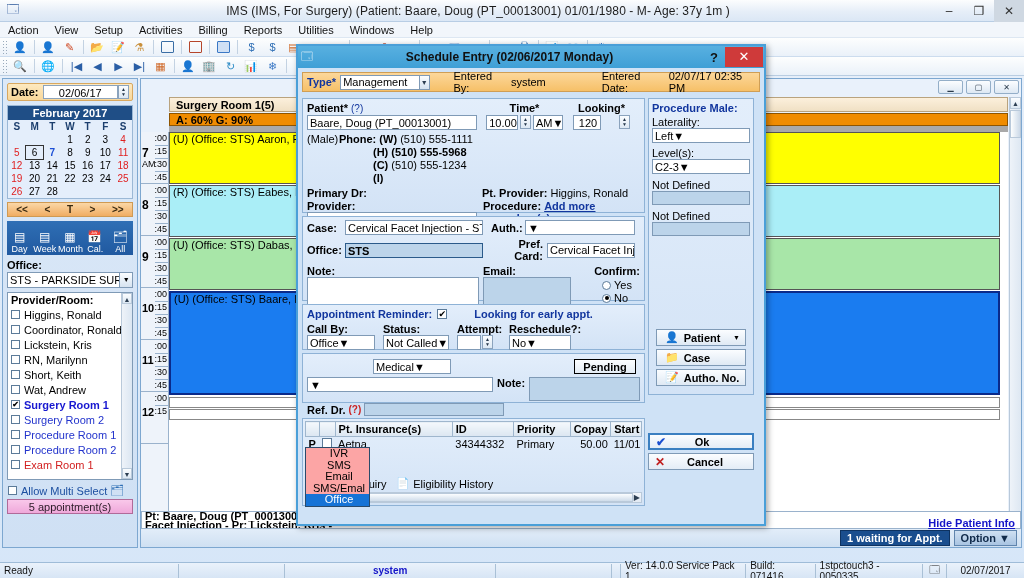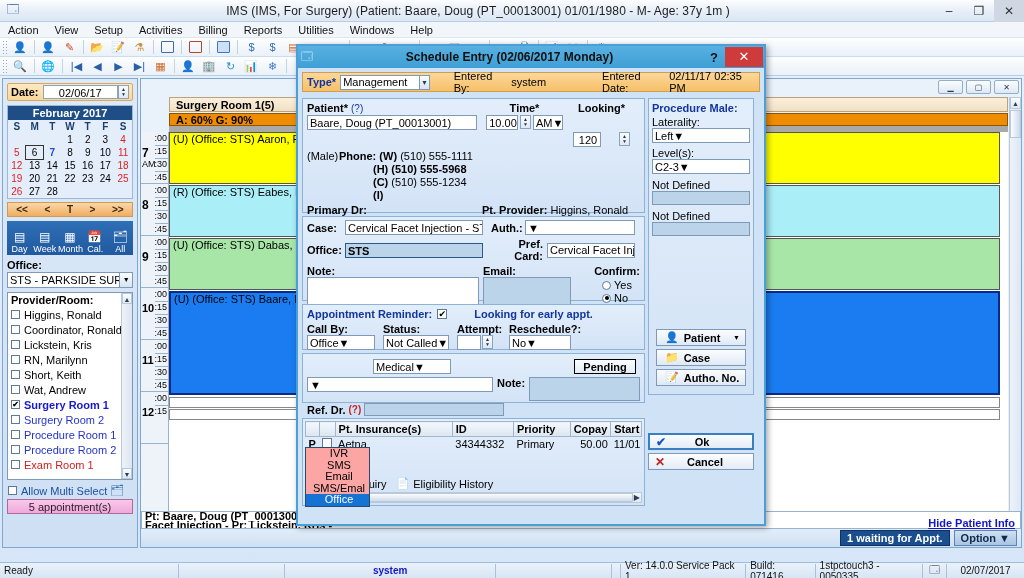--- a/index.html
+++ b/index.html
@@ -724,21 +724,21 @@
 
       <div class="typebar">
         <span class="lab">Type*</span>
         <span class="combo">
           <span>Pain Management (S</span>
           <span class="arw">▼</span>
         </span>
         <span class="meta" style="margin-left:20px">Entered By:</span>
         <span class="meta">system</span>
         <span class="meta" style="margin-left:52px">Entered Date:</span>
-        <span class="meta">02/11/17 02:35 PM</span>
+        <span class="meta">02/07/17 02:35 PM</span>
       </div>
 
       <div style="display:flex; gap:3px; margin-top:3px; align-items:flex-start;">
 
         <div style="width:343px; position:relative;">
 
           <div class="sec" style="padding:3px 4px 4px 4px; height:115px; position:relative;">
             <div style="display:flex;">
               <div style="width:175px;">
                 <div>
@@ -757,21 +757,21 @@
                         <span>▼</span>
                       </span>
                     <span class="cmb" style="width:30px">
                       <span>AM</span>
                       <span class="arw">▼</span>
                     </span>
                   </div>
                 </div>
                 <div>
                   <div class="lblb" style="text-align:center">Looking*</div>
-                  <div style="display:flex;gap:18px;margin-top:18px">
+                  <div style="display:flex;gap:18px;margin-top:1px">
                     <span class="txtin" style="width:28px;text-align:center">120</span>
                     <span class="spin">
                         <span>▲</span>
                         <span>▼</span>
                       </span>
                   </div>
                 </div>
               </div>
             </div>
 

